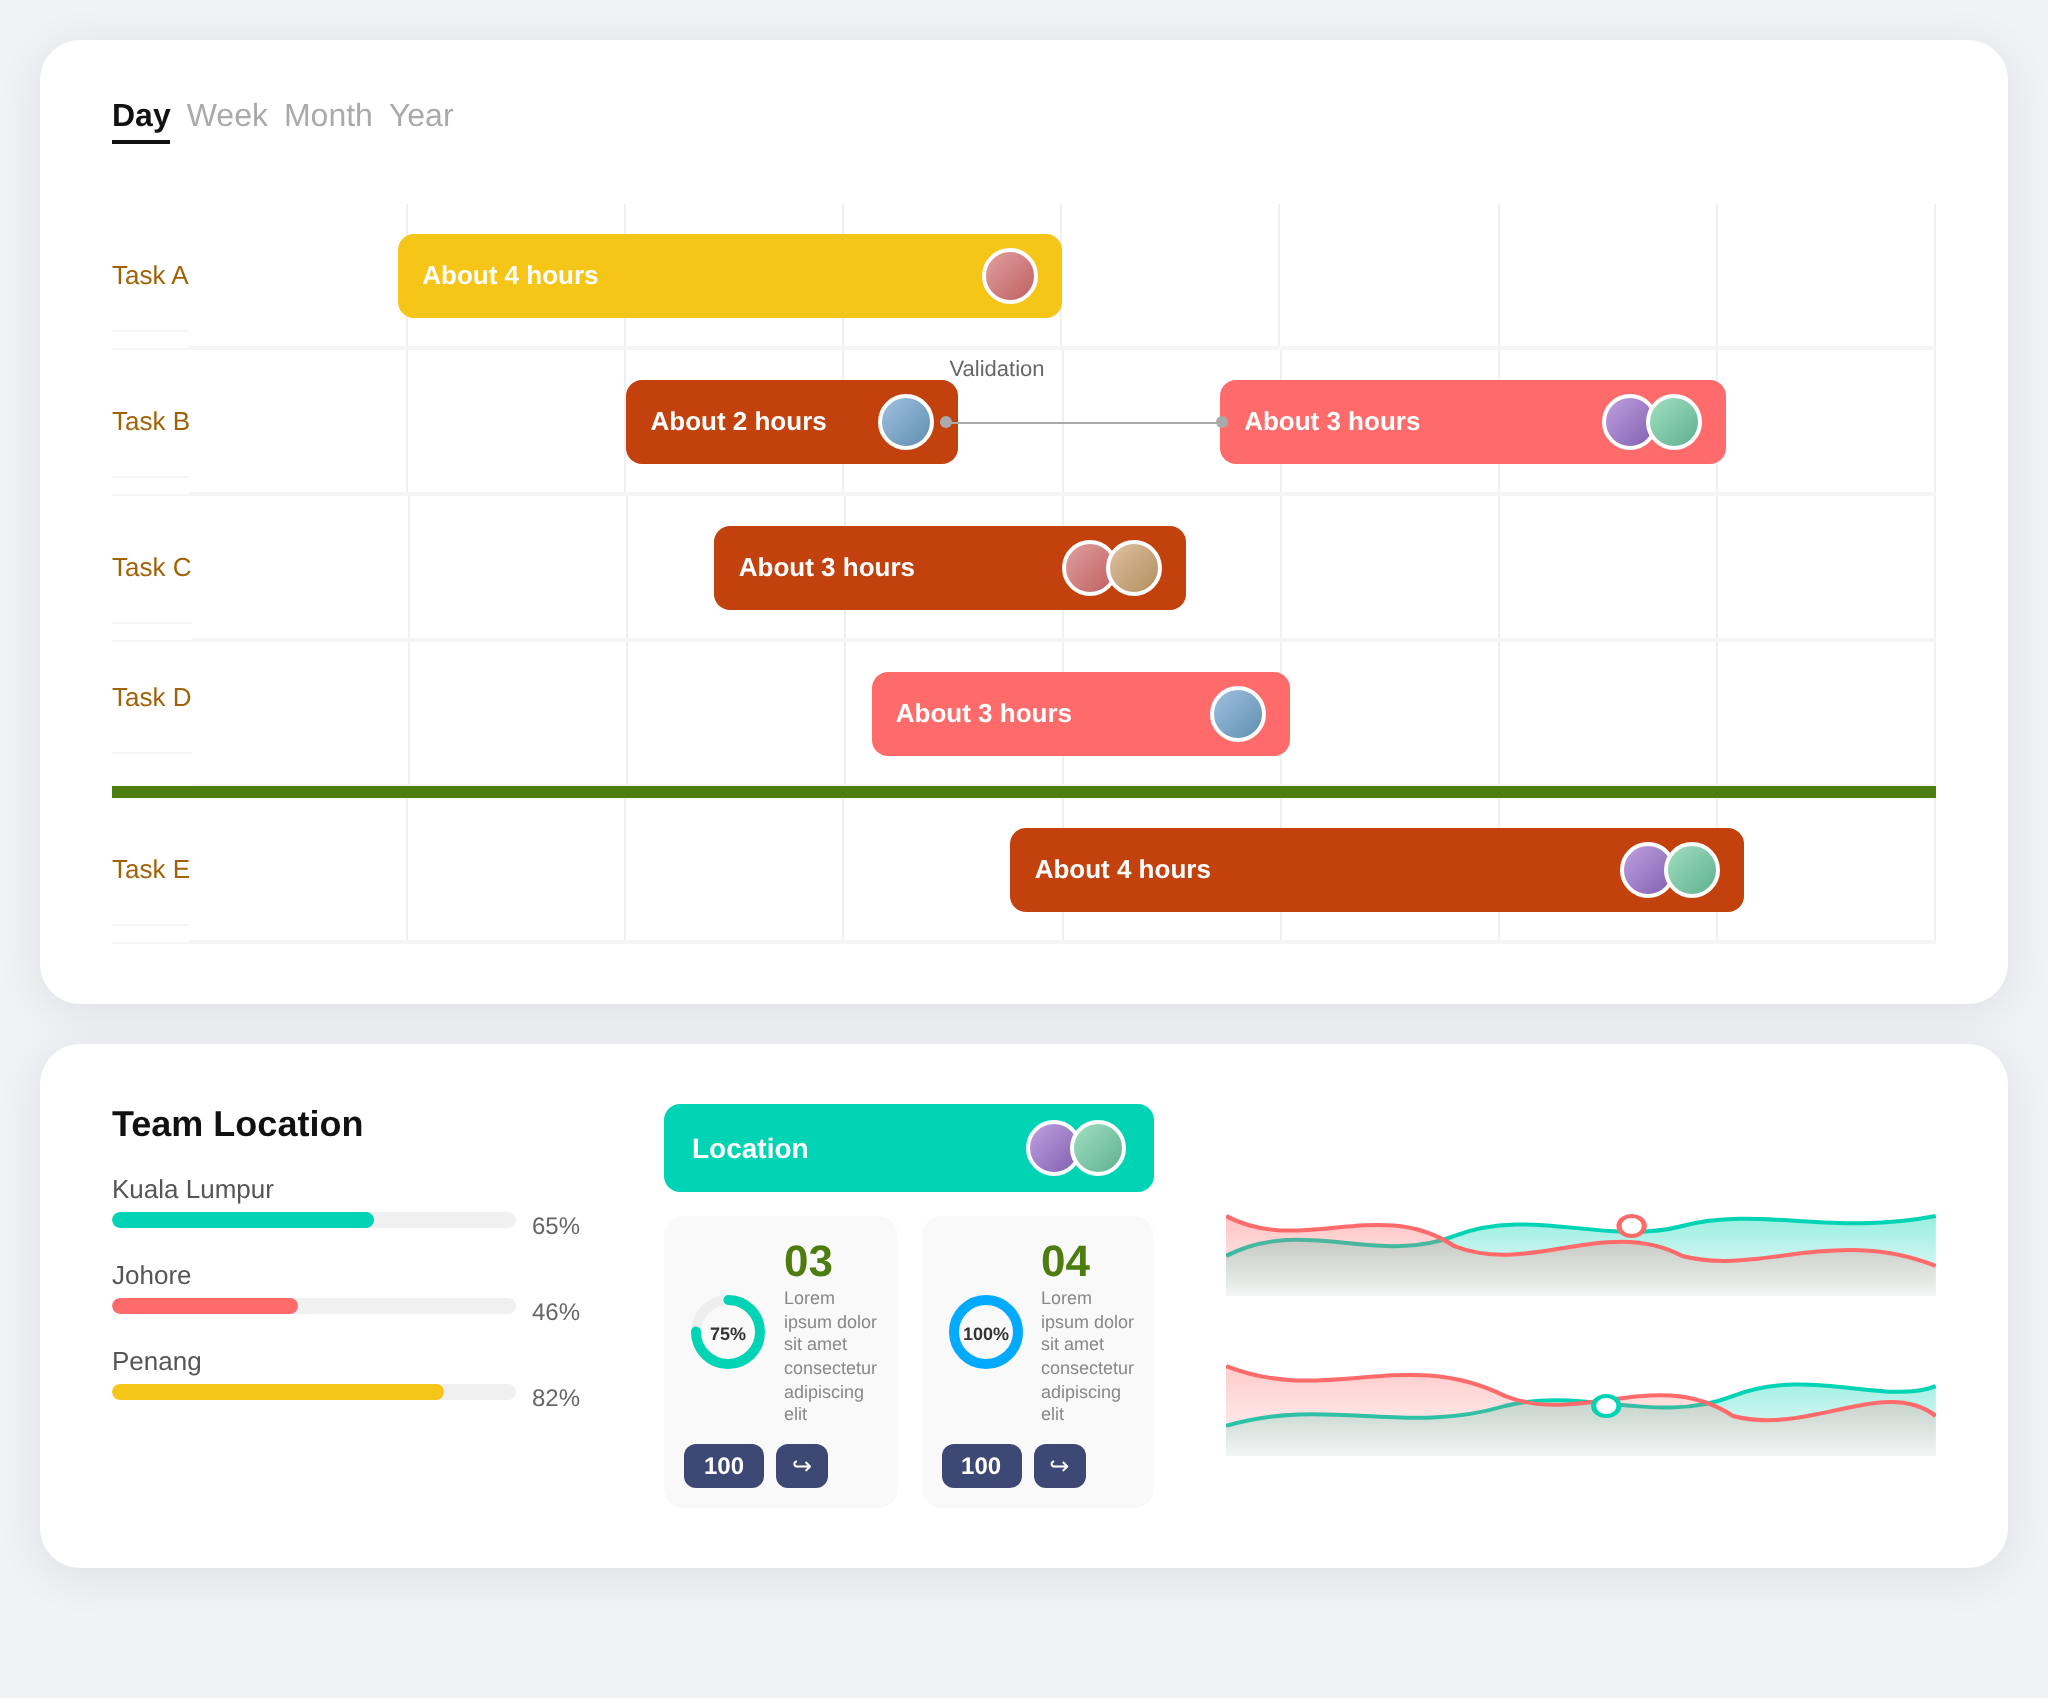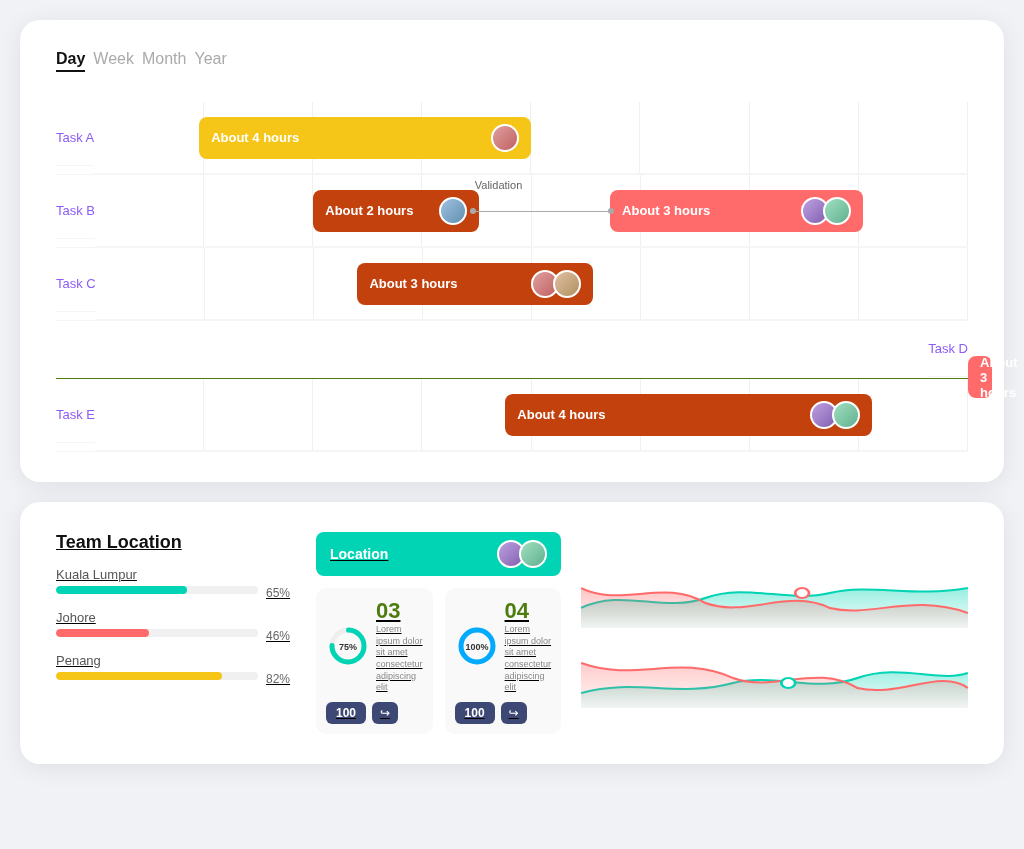--- a/index.html
+++ b/index.html
@@ -56,21 +56,21 @@
 
     
     .gantt-container {
       position: relative;
     }
     .task-label {
       display: flex;
       align-items: center;
       padding: 20px 0;
       font-size: 13px;
-      color: #8b5cf6;
+      color: #a16207;
       border-bottom: 1px solid #f5f5f5;
       grid-column: 1;
     }
     .gantt-cells {
       display: grid;
       grid-template-columns: repeat(8, 1fr);
       grid-column: 2 / -1;
       border-bottom: 1px solid #f5f5f5;
       position: relative;
       height: 72px;
@@ -135,22 +135,21 @@
       height: 6px;
       border-radius: 50%;
       background: #aaa;
       top: 33px;
       z-index: 4;
     }
 
     
     .bottom-card {
       display: flex;
-      gap: 20px;
-      text-decoration: underline;
+      gap: 36px;
     }
 
     
     .team-location {
       flex: 0 0 240px;
     }
     .team-location h3 {
       font-size: 18px;
       font-weight: 800;
       margin-bottom: 14px;
@@ -351,21 +350,21 @@
         <div class="task-bar bar-teal" style="left:30%;width:27%;top:50%;transform:translateY(-50%);">
           <span>About 3 hours</span>
           <div class="avatar-group">
             <div class="avatar av1"></div>
             <div class="avatar av5"></div>
           </div>
         </div>
       </div>
     </div>
 
-    <div style="display:flex; align-items:flex-end; border-bottom:1px solid #4d7c0f;flex-direction:column;">
+    <div style="display:flex; align-items:flex-start; border-bottom:6px solid #4d7c0f;">
       <div class="task-label">Task D</div>
       <div class="gantt-cells" style="flex:1; position:relative; height:72px;">
         <div style="position:absolute;inset:0;display:grid;grid-template-columns:repeat(8,1fr);">
           <div class="gantt-cell-bg"></div>
             <div class="gantt-cell-bg"></div>
             <div class="gantt-cell-bg"></div>
           <div class="gantt-cell-bg"></div>
             <div class="gantt-cell-bg"></div>
             <div class="gantt-cell-bg"></div>
           <div class="gantt-cell-bg"></div>

